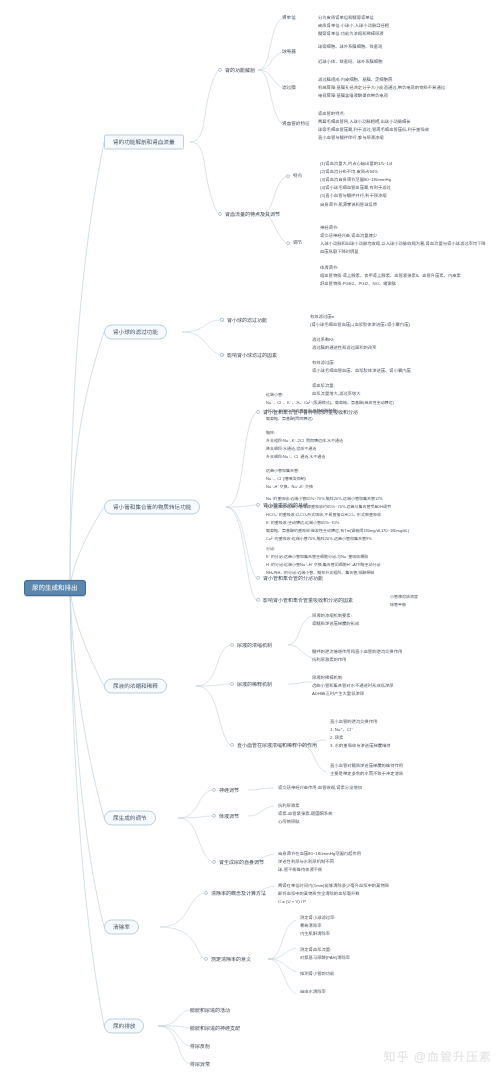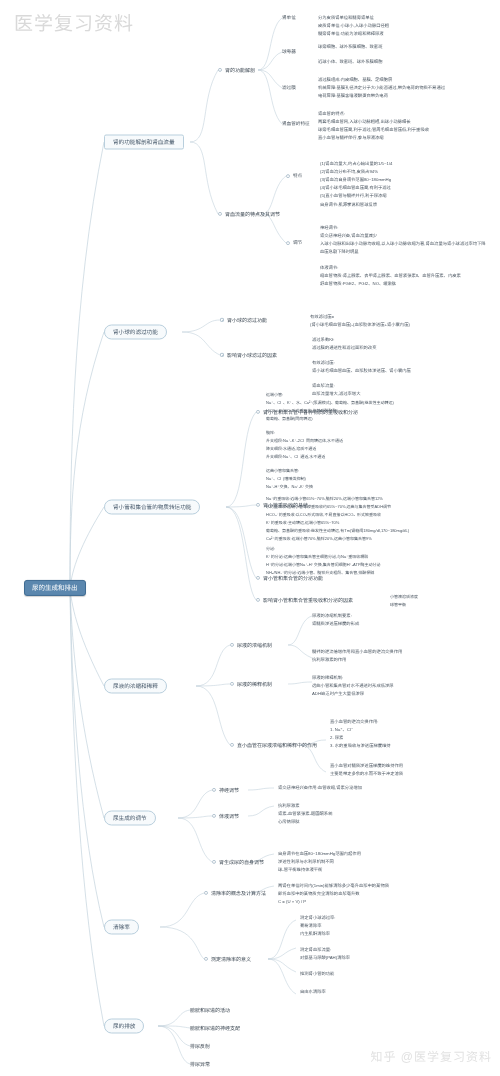--- a/index.html
+++ b/index.html
@@ -189,21 +189,20 @@
       <path d="M268,959 C284,959 282,966 296,972"></path>
       <path d="M268,959 C284,959 282,986 296,994"></path>
 
       <path d="M158,1026 C180,1026 176,1012 190,1010"></path>
       <path d="M158,1026 C180,1026 176,1026 190,1028"></path>
       <path d="M158,1026 C180,1026 176,1042 190,1046"></path>
       <path d="M158,1026 C180,1026 176,1060 190,1064"></path>
     </g>
   </svg>
 
-  <div id="doc-title">医学复习资料</div>
 
   <div class="node node-root" style="left:24px; top:588px;">尿的生成和排出</div>
 
   <div class="node node-l1 sharp" style="left:104px; top:142px;">肾的功能解剖和肾血流量</div>
 
   <div class="node node-l2" style="left:218px; top:70px;">
     <span class="toggle"></span>
     <span class="lbl">肾的功能解剖</span>
   </div>
   <div class="node node-l2" style="left:218px; top:214px;">
@@ -411,15 +410,15 @@
   <div class="node node-l2" style="left:190px; top:1028px;">
     <span class="lbl">膀胱和尿道的神经支配</span>
   </div>
   <div class="node node-l2" style="left:190px; top:1046px;">
     <span class="lbl">排尿反射</span>
   </div>
   <div class="node node-l2" style="left:190px; top:1064px;">
     <span class="lbl">排尿异常</span>
   </div>
 
-  <div id="watermark">知乎 @医学复习资料</div>
+  <div id="watermark">知乎 @血管升压素</div>
 
 </div>
 
 </body></html>

